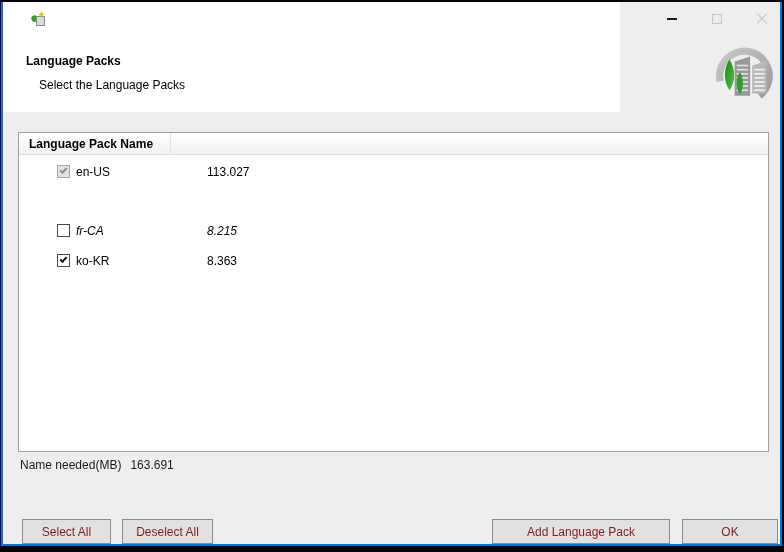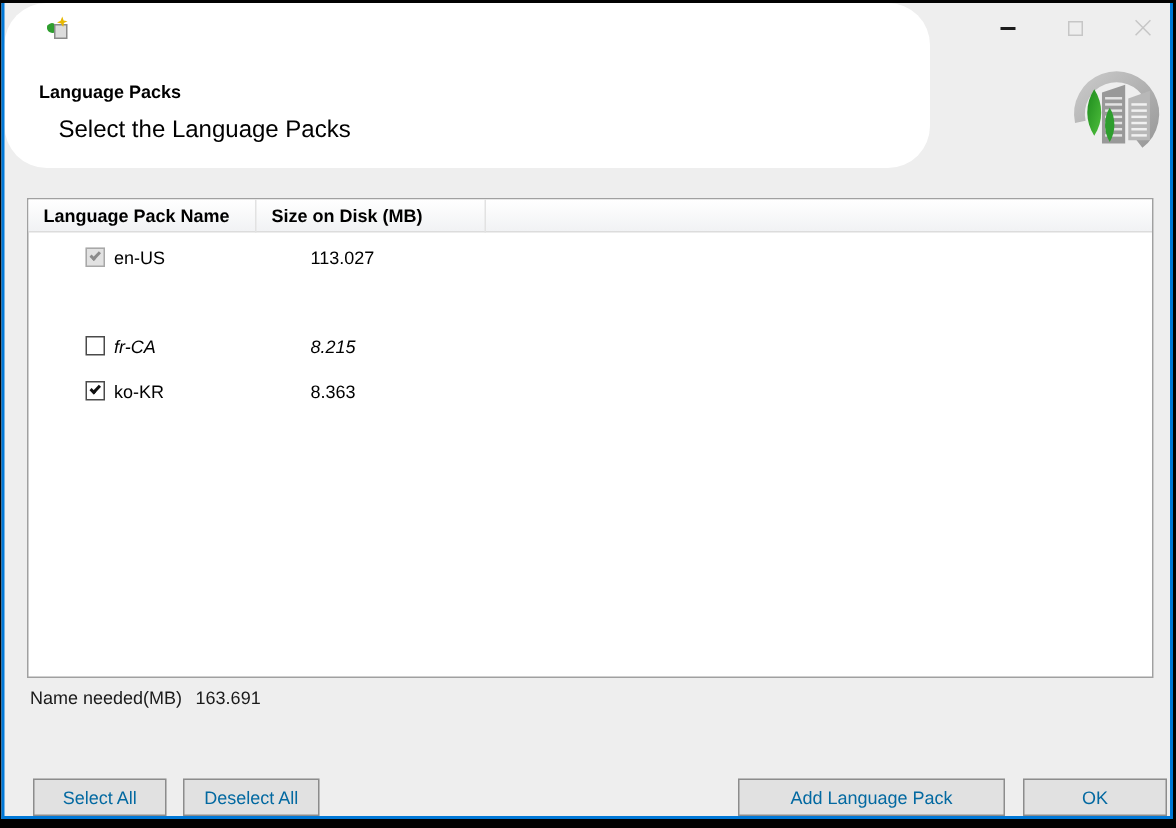--- a/index.html
+++ b/index.html
@@ -6,35 +6,35 @@
   html,body { width:784px; height:552px; }
   body { font-family:"Liberation Sans","DejaVu Sans",sans-serif; font-size:12px; color:#000; }
 
   .window { position:relative; width:784px; height:552px; background:#eeeeee; overflow:hidden; }
 
   
   .frame-black  { position:absolute; inset:0; border:solid #020202; border-width:2px 2px 6px 1px; z-index:40; pointer-events:none; }
   .frame-accent { position:absolute; top:2px; left:1px; right:2px; bottom:6px; border:solid #0078d7; border-width:0 2px 2px 2px; z-index:40; pointer-events:none; }
 
   
-  .header-area { position:absolute; top:2px; left:3px; width:617px; height:110px; background:#ffffff;border-radius:28px; }
+  .header-area { position:absolute; top:2px; left:3px; width:617px; height:110px; background:#ffffff; }
 
   .app-icon { position:absolute; left:26px; top:8px; width:18px; height:18px; }
 
   .win-btn { position:absolute; top:2px; width:45px; height:30px; display:flex; align-items:center; justify-content:center; background:transparent; border:none; cursor:default; }
   .btn-min { left:646px; } .btn-max { left:691px; } .btn-close { left:736px; }
   .glyph-min { width:10px; height:0; border-top:2px solid #1c1c1c; }
   .glyph-max { width:10px; height:10px; border:1px solid #c6c6c6; }
   .glyph-close { position:relative; width:14px; height:14px; }
   .glyph-close i { position:absolute; left:0; top:6px; width:14px; height:1px; background:#c6c6c6; display:block; }
   .glyph-close i:first-child { transform:rotate(45deg); }
   .glyph-close i:last-child  { transform:rotate(-45deg); }
 
   .page-title    { position:absolute; left:23px; top:52px; font-weight:bold; font-size:12px; color:#000; }
-  .page-subtitle { position:absolute; left:36px; top:76px; font-size:16px; color:#000; }
+  .page-subtitle { position:absolute; left:36px; top:76px; font-size:12px; color:#000; }
 
   .logo { position:absolute; left:710px; top:42px; width:66px; height:62px; }
 
   
   .lp-table { position:absolute; left:18px; top:132px; width:751px; height:320px; background:#fff; border:1px solid #a0a0a0; }
   .lp-head { position:absolute; left:0; top:0; right:0; height:22px; background:linear-gradient(#ffffff,#f1f2f4); border-bottom:1px solid #dcdcdc; }
   .hcell { position:absolute; top:0; height:22px; display:flex; align-items:center; padding-left:10px; font-weight:bold; font-size:12px; background:transparent; border:none; text-align:right; }
   .hcell-1 { left:0; width:152px; border-right:1px solid #e2e2e2; }
   .hcell-2 { left:152px; width:153px; border-right:1px solid #e2e2e2; }
   .lp-rows { position:absolute; inset:0;margin-left:28px; }
@@ -42,21 +42,21 @@
   .cbx { position:absolute; left:10px; top:8px; width:13px; height:13px; background:#fff; border:1px solid #4a4a4a; }
   .cbx .check { position:absolute; left:2px; top:2px; width:7px; height:4px; border-left:2px solid #111; border-bottom:2px solid #111; transform:rotate(-47deg); display:none; }
   .cbx.checked .check { display:block; }
   .cbx.disabled { background:#e2e2e2; border-color:#a8a8a8; }
   .cbx.disabled .check { border-color:#8b8b8b; }
   .row-name { position:absolute; left:29px; top:8px; font-size:12px; }
   .row-size { position:absolute; left:160px; top:8px; font-size:12px; }
 
   .total-line { position:absolute; left:20px; top:458px; display:flex; gap:9px; font-size:12px; color:#1a1a1a; }
 
-  .btn { position:absolute; top:519px; height:25px; background:#e1e1e1; border:1px solid #8c8c8c; font-family:inherit; font-size:12px; color:#0369a1; cursor:default; }
+  .btn { position:absolute; top:519px; height:25px; background:#e1e1e1; border:1px solid #8c8c8c; font-family:inherit; font-size:12px; color:#7f1d1d; cursor:default; }
   .btn-select-all   { left:22px;  width:89px;  }
   .btn-deselect-all { left:122px; width:91px;  }
   .btn-add-pack     { left:492px; width:178px; }
   .btn-ok           { left:682px; width:96px;  }
 </style>
 </head>
 <body>
 
 <div class="window">
 
@@ -123,21 +123,20 @@
         </g>
         <path d="M16 15 C 22 24 22 36 16 45 C 10 36 10 24 16 15 Z" fill="url(#tg)"></path>
         <path d="M26 27 C 30 33 30 43 26 49 C 22 43 22 33 26 27 Z" fill="#2e9e2e"></path>
       </svg>
     </span>
   </div>
 
   <div class="lp-table">
     <div class="lp-head">
       <button class="hcell hcell-1">Language Pack Name</button>
-      <button class="hcell hcell-2">Size on Disk (MB)</button>
     </div>
     <div class="lp-rows" id="rows">
         <div class="lp-row" style="top: 24px;">
     <span class="cbx checked disabled">
             <span class="check"></span>
           </span>
     <span class="row-name">en-US</span>
     <span class="row-size">113.027</span>
   </div>
         <div class="lp-row" style="top: 83.2px; font-style: italic;">

